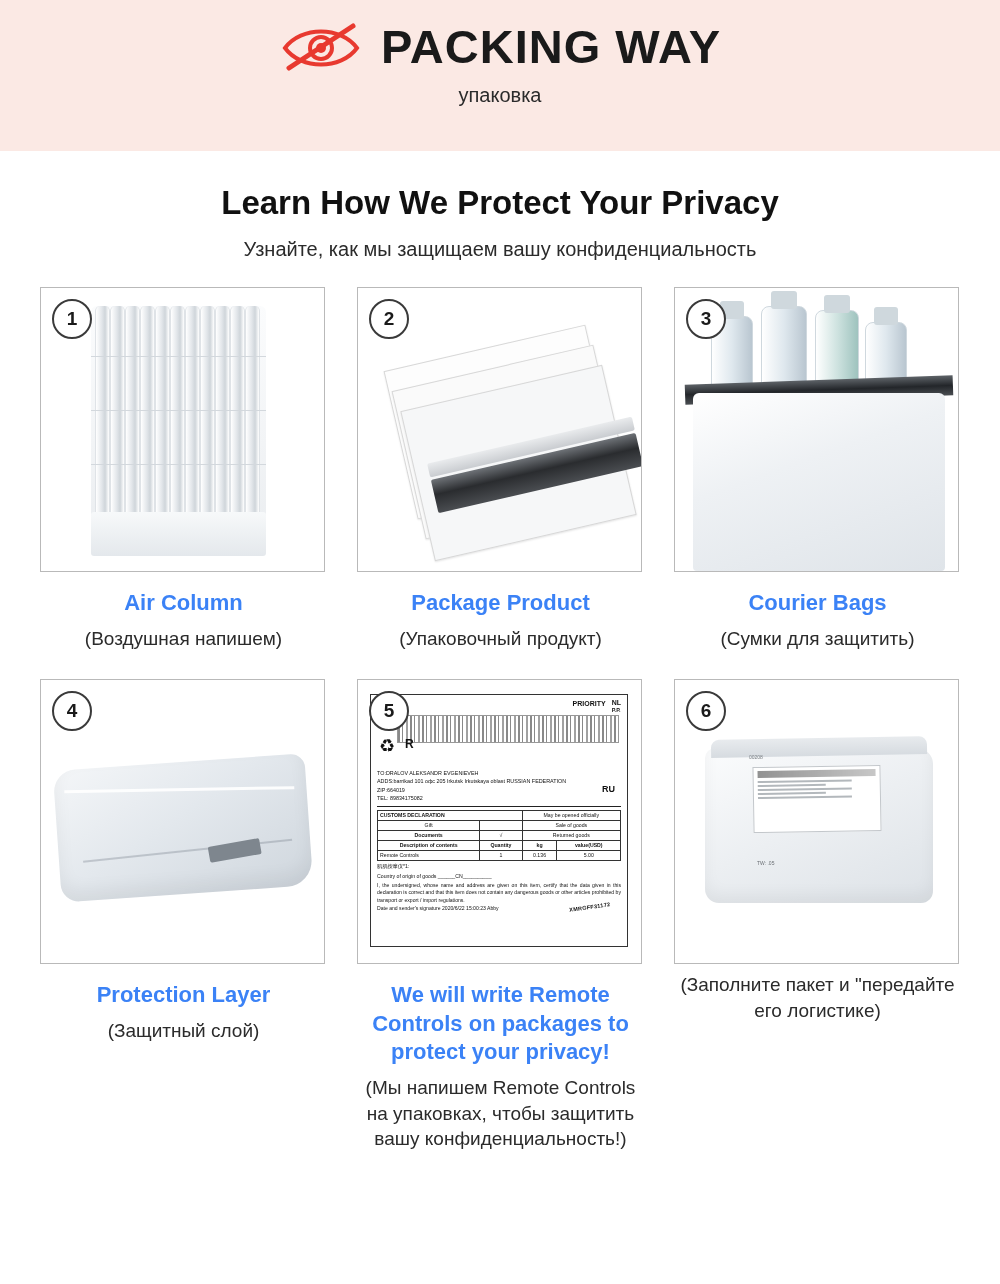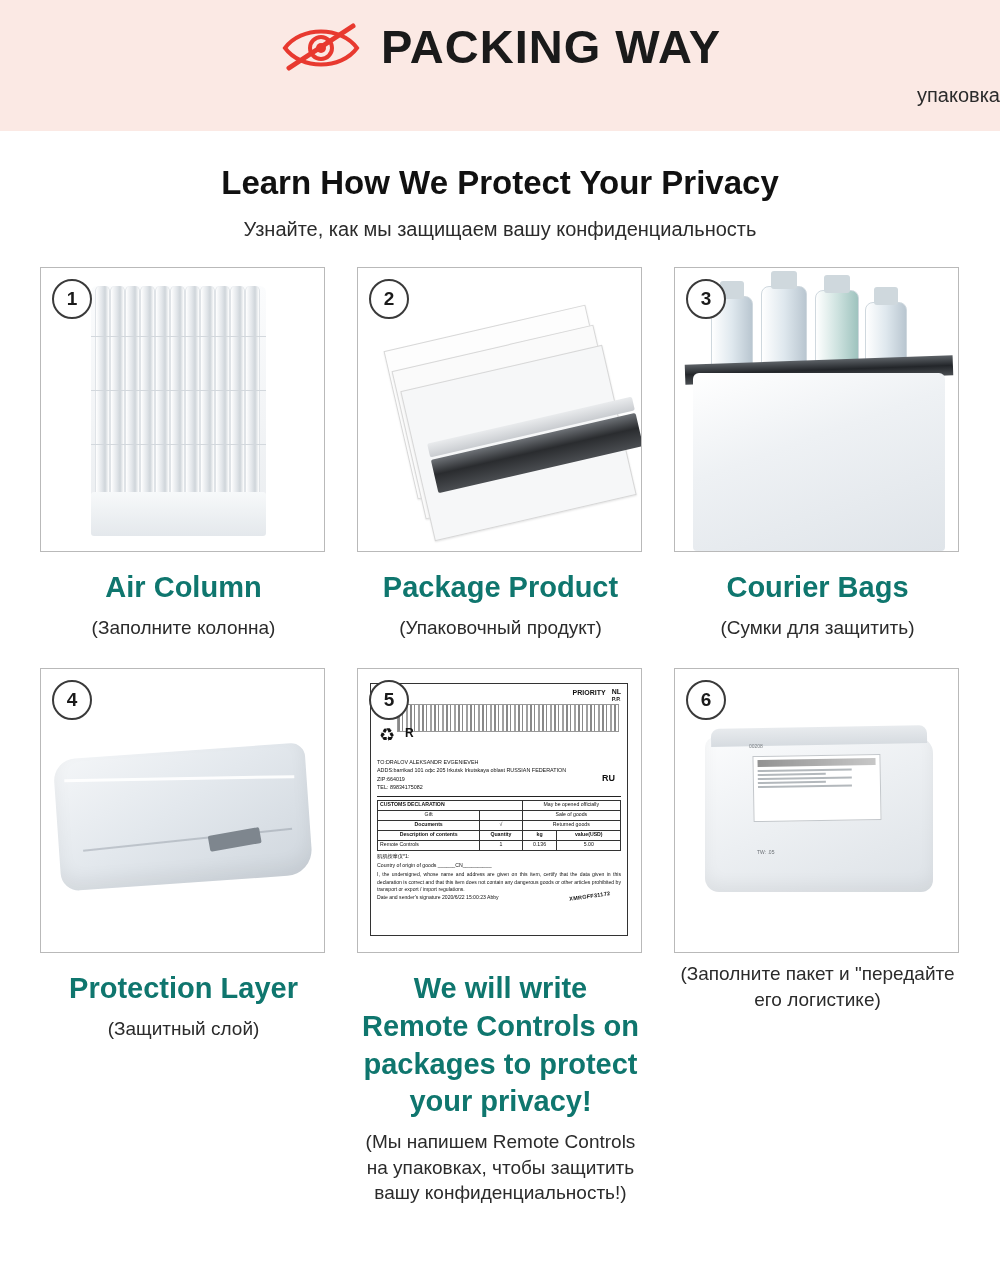--- a/index.html
+++ b/index.html
@@ -11,21 +11,21 @@
     height: 1284px;
     background: #ffffff;
     font-family: "Liberation Sans", sans-serif;
     color: #1a1a1a;
     overflow: hidden;
   }
 
   
   .banner {
     background: #fbe9e4;
-    height: 131px;
+    height: 151px;
     position: relative;
     box-sizing: border-box;
     padding-top: 18px;
   }
   .banner-row {
     display: flex;
     align-items: center;
     justify-content: center;
     gap: 18px;
   }
@@ -35,21 +35,21 @@
     flex: none;
   }
   .banner-title {
     font-size: 47px;
     font-weight: bold;
     letter-spacing: 1px;
     color: #1a1a1a;
     line-height: 1;
   }
   .banner-sub {
-    text-align: right;
+    text-align: center;
     font-size: 20px;
     color: #2b2b2b;
     margin-top: 10px;
   }
 
   
   .head-en {
     text-align: center;
     font-size: 33px;
     font-weight: bold;
@@ -95,25 +95,25 @@
     color: #1a1a1a;
     font-size: 19px;
     font-weight: bold;
     display: flex;
     align-items: center;
     justify-content: center;
     z-index: 5;
   }
   .cap-en {
     text-align: center;
-    font-size: 29px;
+    font-size: 22px;
     font-weight: bold;
     margin-top: 17px;
     line-height: 1.3;
-    color: #0f766e;
+    color: #3b82f6;
   }
   .cap-ru {
     text-align: center;
     font-size: 19px;
     margin-top: 8px;
     line-height: 1.35;
     color: #2b2b2b;
   }
   .row-gap { height: 28px; grid-column: 1 / -1; }
 
@@ -449,21 +449,21 @@
         <div class="col" style="left:124px"></div>
           <div class="col" style="left:139px"></div>
         <div class="col" style="left:154px"></div>
         <div class="seam" style="top:50px"></div>
         <div class="seam" style="top:104px"></div>
         <div class="seam" style="top:158px"></div>
         <div class="base"></div>
       </div>
     </div>
     <div class="cap-en">Air Column</div>
-    <div class="cap-ru">(Заполните колонна)</div>
+    <div class="cap-ru">(Воздушная напишем)</div>
   </div>
 
   <div class="cell">
     <div class="photo">
       <div class="badge">2</div>
       <div class="mailer-wrap">
         <div class="mailer m1"></div>
         <div class="mailer m2"></div>
         <div class="mailer m3"></div>
         <div class="mailer-strip2"></div>

